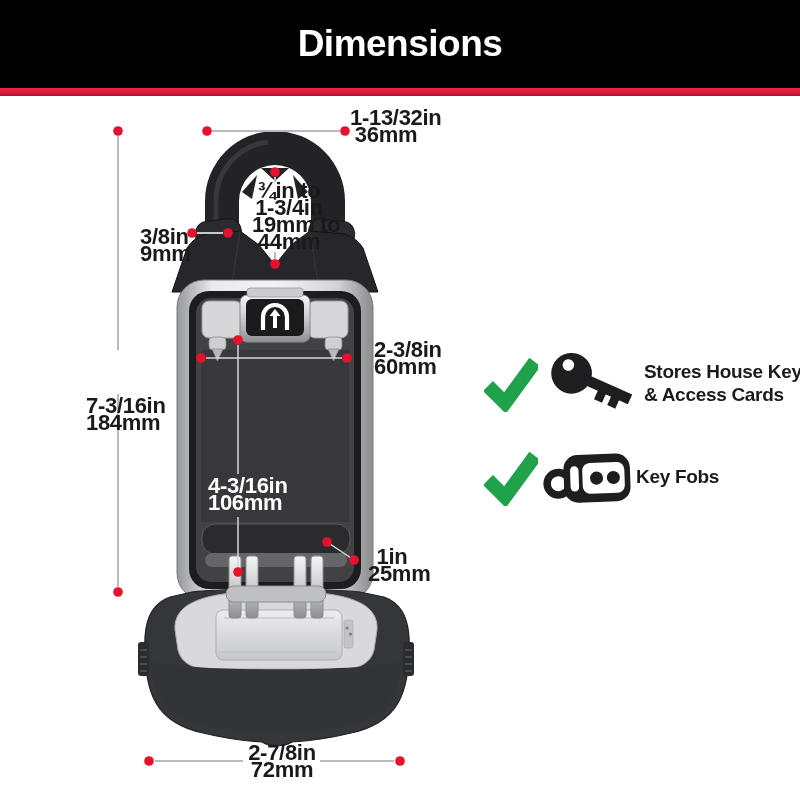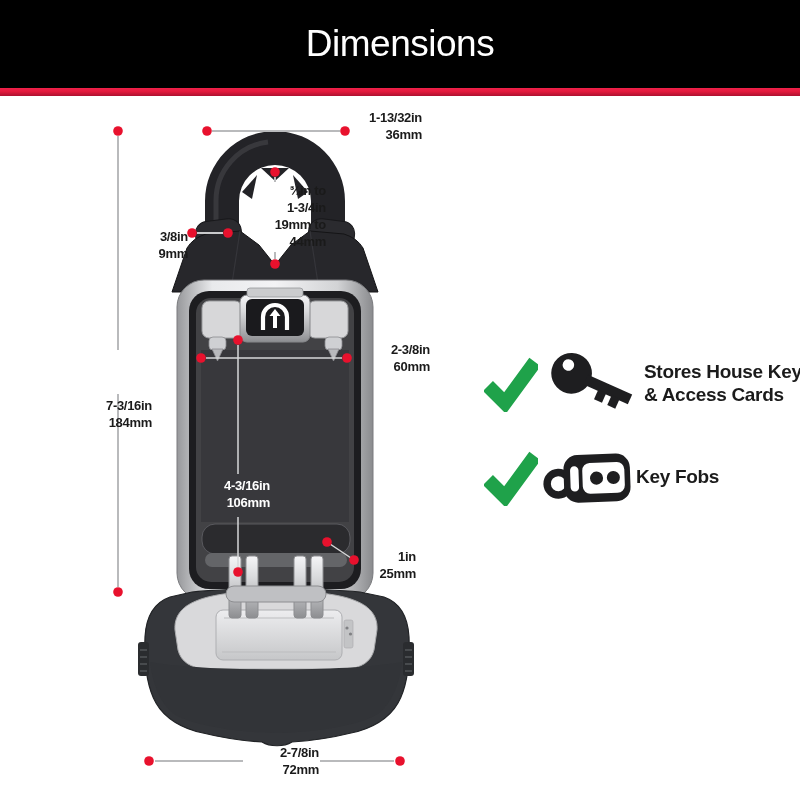--- a/index.html
+++ b/index.html
@@ -7,31 +7,31 @@
     width:800px;height:800px;position:relative;overflow:hidden;
     background:#ffffff;
     font-family:"Liberation Sans","DejaVu Sans",sans-serif;
     -webkit-font-smoothing:antialiased;
   }
   .hdr{
     position:absolute;left:0;top:0;width:800px;height:88px;
     background:#000000;display:flex;align-items:center;justify-content:center;
   }
   .hdr h1{
-    margin:0;color:#ffffff;font-size:37px;font-weight:normal;letter-spacing:-0.5px;
+    margin:0;color:#ffffff;font-size:37px;font-weight:bold;letter-spacing:-0.5px;
   }
   .stripe{
     position:absolute;left:0;top:88px;width:800px;height:8px;
     background:linear-gradient(180deg,#f0204a 0%,#e21a3c 45%,#ad1130 100%);
   }
   .stage{position:absolute;left:0;top:0;width:800px;height:800px;}
   svg.full{position:absolute;left:0;top:0;}
   .label{
-    position:absolute;font-weight:bold;font-size:13px;line-height:17px;
-    color:#1a1a1a;text-align:right;letter-spacing:-0.3px;white-space:nowrap;
+    position:absolute;font-weight:bold;font-size:22px;line-height:17px;
+    color:#1a1a1a;text-align:center;letter-spacing:-0.3px;white-space:nowrap;
   }
   .label span{display:block;}
   .label.white{color:#ffffff;}
   .feat-row{position:absolute;display:flex;align-items:center;}
   .feat-text{
     font-weight:bold;font-size:19px;line-height:23.5px;color:#1b1b1b;
     letter-spacing:-0.3px;white-space:nowrap;
   }
   .icon-box{display:block;}
 </style>

